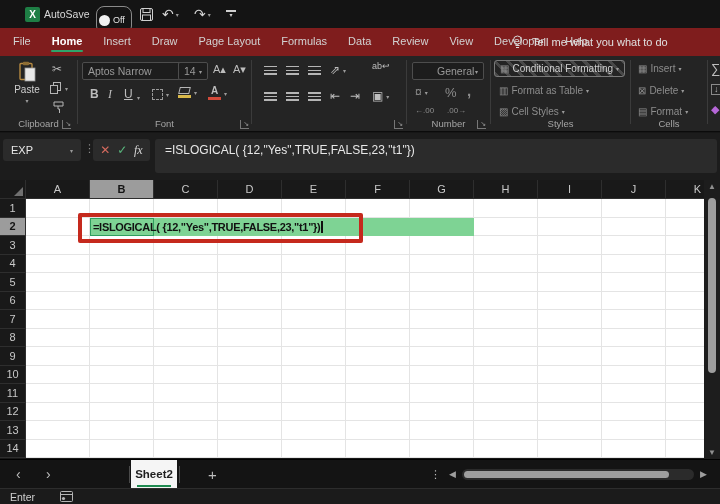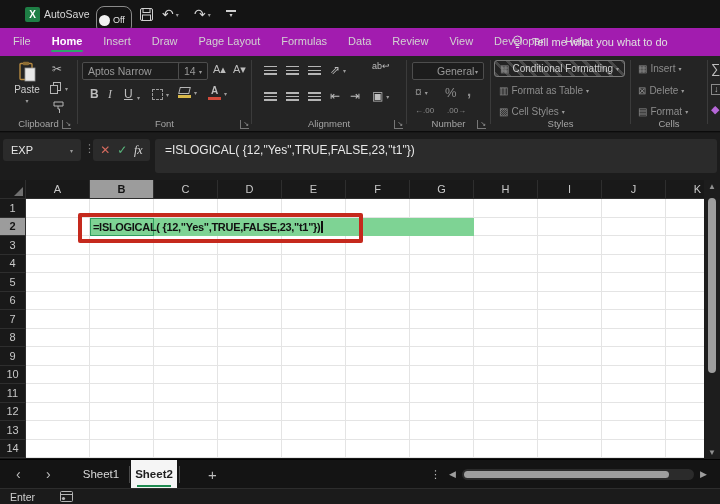--- a/index.html
+++ b/index.html
@@ -12,21 +12,21 @@
   .autosave-label{position:absolute;left:35px;top:0;height:28px;line-height:28px;color:#d9d9d9;font-size:10.5px;left:44px;}
   .toggle{position:absolute;left:96px;top:6px;width:36px;height:28px;border:1px solid #8a8a8a;border-radius:8px;display:flex;align-items:center;}
   .toggle .knob{width:11px;height:11px;border-radius:50%;background:#f1f1f1;margin-left:2px;}
   .toggle .state{color:#e4e4e4;font-size:9px;margin-left:3px;}
   .tb-ic{position:absolute;top:0;height:28px;display:flex;align-items:center;color:#d4d4d4;font-size:14px;}
   .tb-chev{color:#9a9a9a;font-size:6px;margin-left:2px;}
   .doc-title{position:absolute;left:222px;top:0;height:28px;line-height:28px;color:#e6e6e6;font-size:11px;letter-spacing:.2px;}
   .qat{width:10px;height:8px;border-top:2px solid #cfcfcf;display:flex;justify-content:center;color:#cfcfcf;font-size:6px;line-height:7px;}
 
   
-  .tabrow{position:absolute;left:0;top:28px;width:720px;height:28px;background:#a21caf;display:flex;align-items:center;}
+  .tabrow{position:absolute;left:0;top:28px;width:720px;height:28px;background:#7f1d1d;display:flex;align-items:center;}
   .rtabs{display:flex;gap:19px;padding-left:12px;align-items:center;}
   .rtab{color:#d2d2d2;font-size:11px;position:relative;padding:4px 1px 6px 1px;cursor:default;white-space:nowrap;}
   .rtab.active{color:#fff;font-weight:bold;}
   .rtab.active::after{content:"";position:absolute;left:0;right:0;bottom:1px;height:2.5px;background:#2ea56b;border-radius:1px;}
   .tellme{position:absolute;left:512px;top:0;height:28px;display:flex;align-items:center;gap:9px;color:#e0e0e0;font-size:11px;}
 
   
   .ribbon{position:absolute;left:0;top:56px;width:720px;height:76px;background:#242424;border-bottom:1px solid #0b0b0b;}
   .rgroup{position:absolute;top:0;height:76px;}
   .gdivider{position:absolute;top:4px;height:64px;width:1px;background:#3b3b3b;}
@@ -229,21 +229,20 @@
       <span class="icn" style="position:absolute;left:120px;top:6px;font-size:9px;line-height:1.1;text-align:center;">ab↩</span>
       <span class="stripes" style="position:absolute;left:12px;top:36px;"></span>
       <span class="stripes" style="position:absolute;left:34px;top:36px;"></span>
       <span class="stripes" style="position:absolute;left:56px;top:36px;"></span>
       <span class="icn" style="position:absolute;left:78px;top:34px;">⇤</span>
       <span class="icn" style="position:absolute;left:98px;top:34px;">⇥</span>
       <span class="rbtn" style="left:120px;top:34px;">
         <span class="icn">▣</span>
         <span class="chev">▾</span>
       </span>
-      <span class="glabel">Alignment</span>
       <span class="launcher" style="left:142px;">↘</span>
     </div>
     <div class="gdivider" style="left:406px;"></div>
 
     <div class="rgroup" style="left:407px;width:83px;">
       <div class="selbox" style="left:5px;top:6px;width:72px;padding-left:24px;">
         <span>General</span>
         <span class="chev">▾</span>
       </div>
       <span class="rbtn" style="left:8px;top:30px;">
@@ -516,21 +515,20 @@
     <div class="vscroll">
       <span class="varrow" style="top:2px;">▲</span>
       <div class="vthumb"></div>
       <span class="varrow" style="bottom:2px;">▼</span>
     </div>
   </div>
 
   <div class="tabsbar">
     <span class="navarr" style="left:16px;">‹</span>
     <span class="navarr" style="left:46px;">›</span>
-    <span class="stab" style="left:75px;width:52px;">Sheet1</span>
     <span class="tdiv" style="left:129px;"></span>
     <span class="stab active" style="left:131px;width:46px;">Sheet2</span>
     <span class="tdiv" style="left:179px;"></span>
     <span class="navarr" style="left:208px;font-size:15px;">+</span>
     <span class="navarr" style="left:430px;font-size:11px;">⋮</span>
     <span class="harrow" style="left:449px;">◀</span>
     <div class="hscroll">
       <div class="hthumb"></div>
     </div>
     <span class="harrow" style="left:700px;">▶</span>

